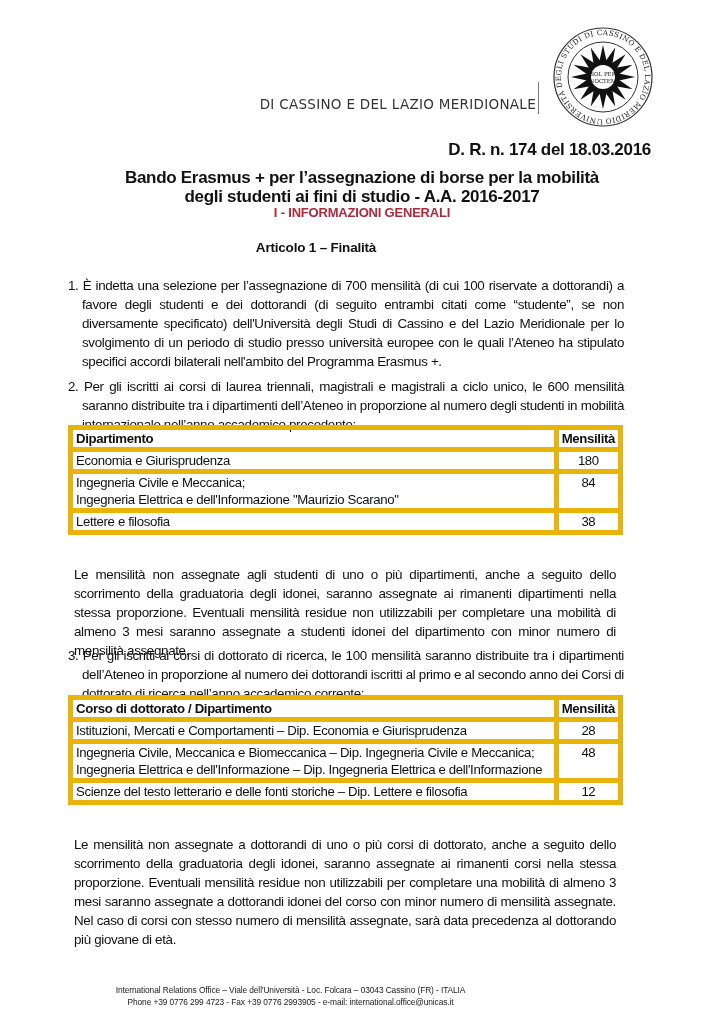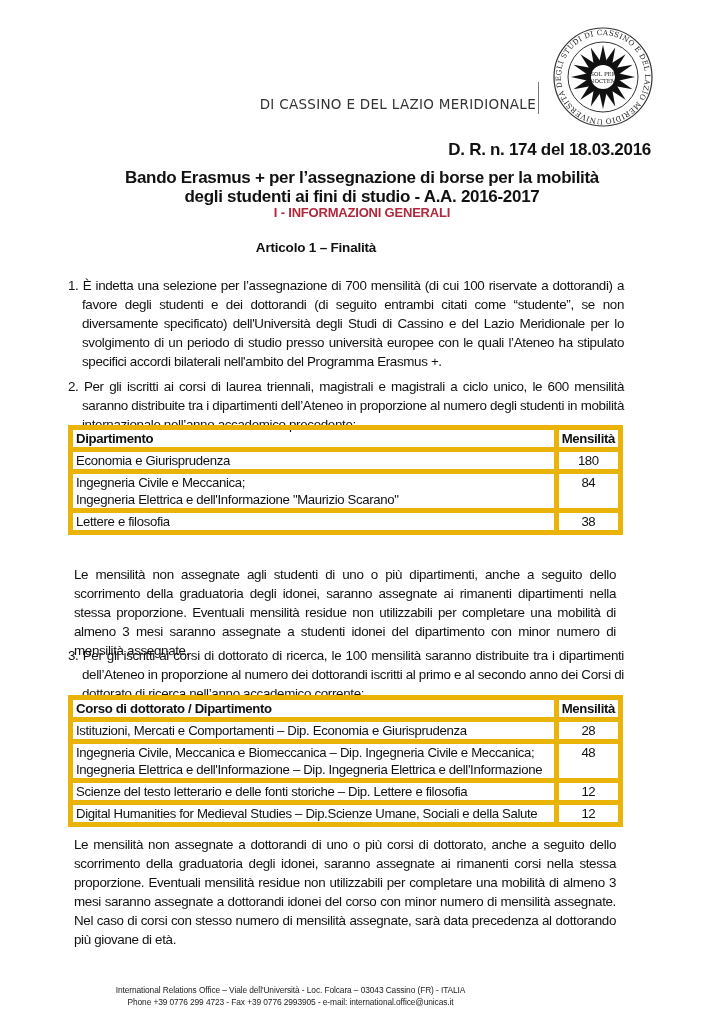--- a/index.html
+++ b/index.html
@@ -141,24 +141,20 @@
     <td>
       <div>Ingegneria Civile, Meccanica e Biomeccanica – Dip. Ingegneria Civile e Meccanica;</div>
       <div>Ingegneria Elettrica e dell'Informazione – Dip. Ingegneria Elettrica e dell'Informazione</div>
     </td>
     <td class="num">48</td>
   </tr>
   <tr>
     <td>Scienze del testo letterario e delle fonti storiche – Dip. Lettere e filosofia</td>
     <td class="num">12</td>
   </tr>
-  <tr>
-    <td>Digital Humanities for Medieval Studies – Dip.Scienze Umane, Sociali e della Salute</td>
-    <td class="num">12</td>
-  </tr>
 </tbody>
   </table>
 
 <div class="para inset" style="top:815px;">Le mensilità non assegnate a dottorandi di uno o più corsi di dottorato, anche a seguito dello scorrimento della graduatoria degli idonei, saranno assegnate ai rimanenti corsi nella stessa proporzione. Eventuali mensilità residue non utilizzabili per completare una mobilità di almeno 3 mesi saranno assegnate a dottorandi idonei del corso con minor numero di mensilità assegnate. Nel caso di corsi con stesso numero di mensilità assegnate, sarà data precedenza al dottorando più giovane di età.</div>
 
 <div class="footer">
   <div>International Relations Office – Viale dell'Università - Loc. Folcara – 03043 Cassino (FR) -  ITALIA</div>
   <div>Phone +39 0776 299 4723 - Fax +39 0776 2993905 - e-mail: international.office@unicas.it</div>
 </div>
 

